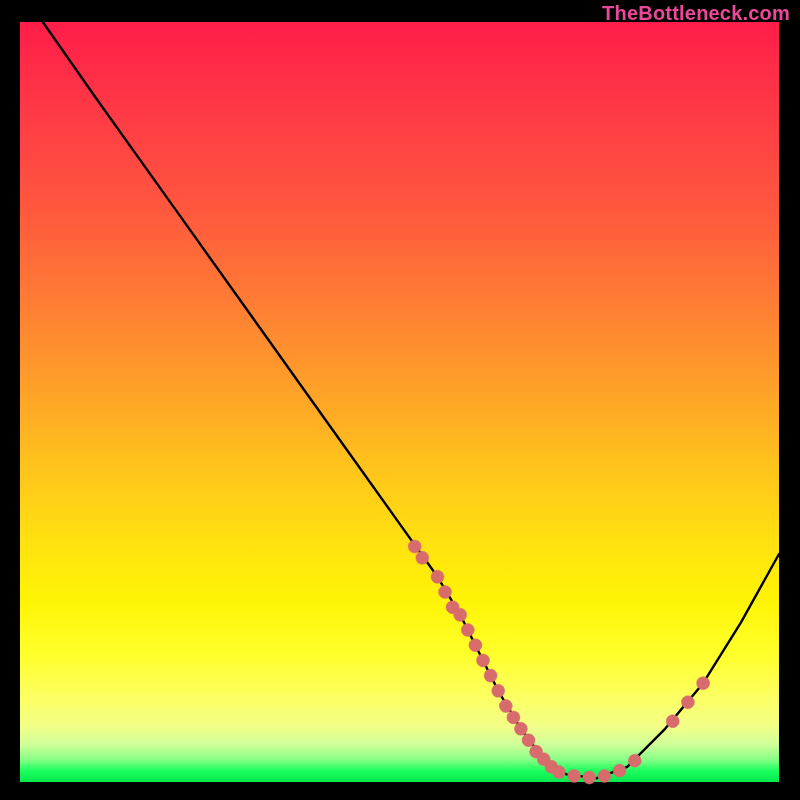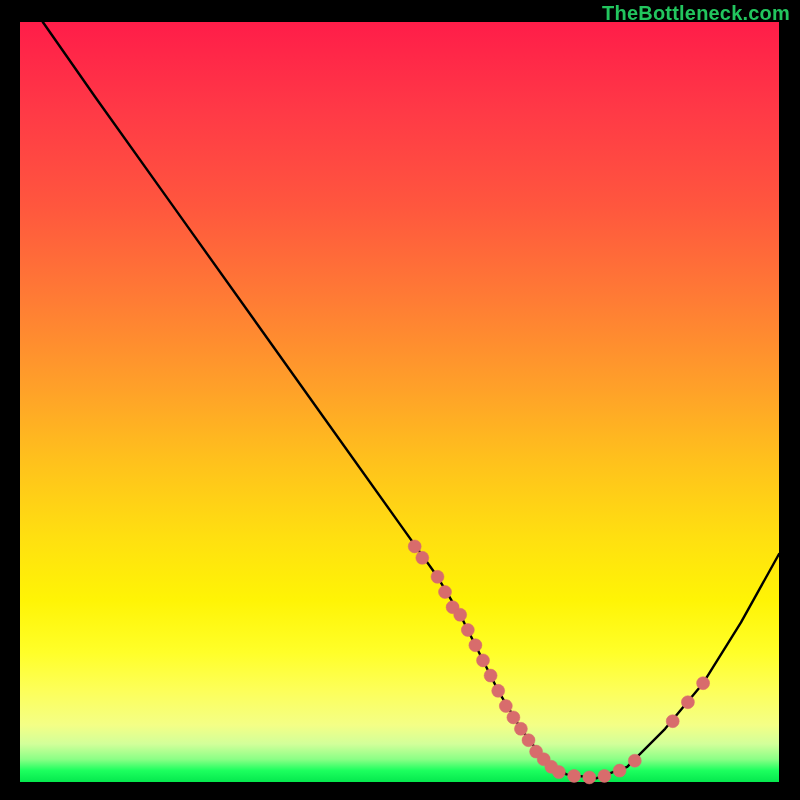--- a/index.html
+++ b/index.html
@@ -13,21 +13,21 @@
   }
   .stage {
     position: relative;
     width: 800px;
     height: 800px;
   }
   .watermark {
     position: absolute;
     top: 2px;
     right: 10px;
-    color: #22c55e;
+    color: #ec4899;
     font-size: 20px;
     font-weight: 600;
     letter-spacing: 0.2px;
     z-index: 20;
     user-select: none;
     margin-left: 24px;
   }
   .plot-frame {
     position: absolute;
     left: 20px;

